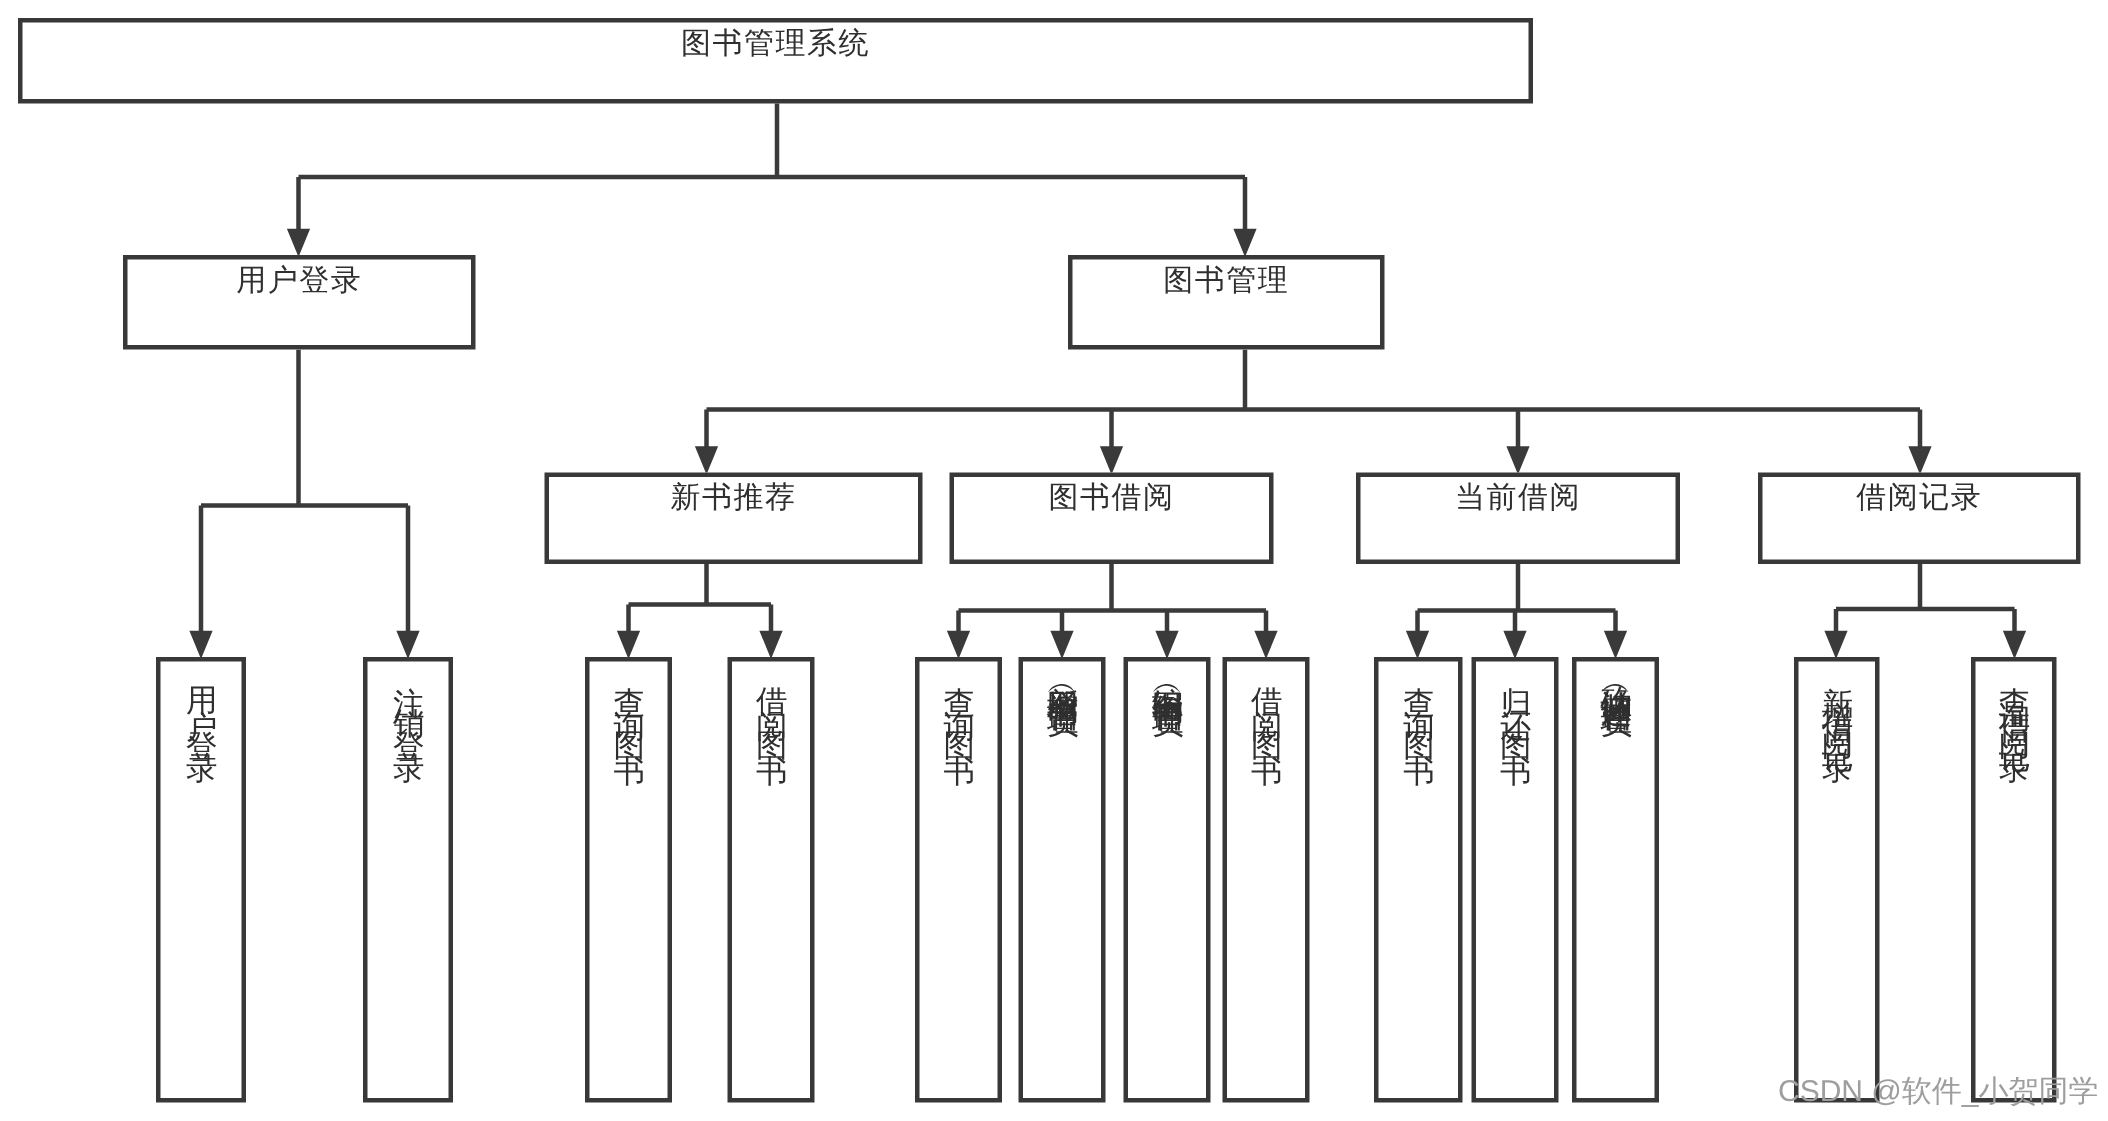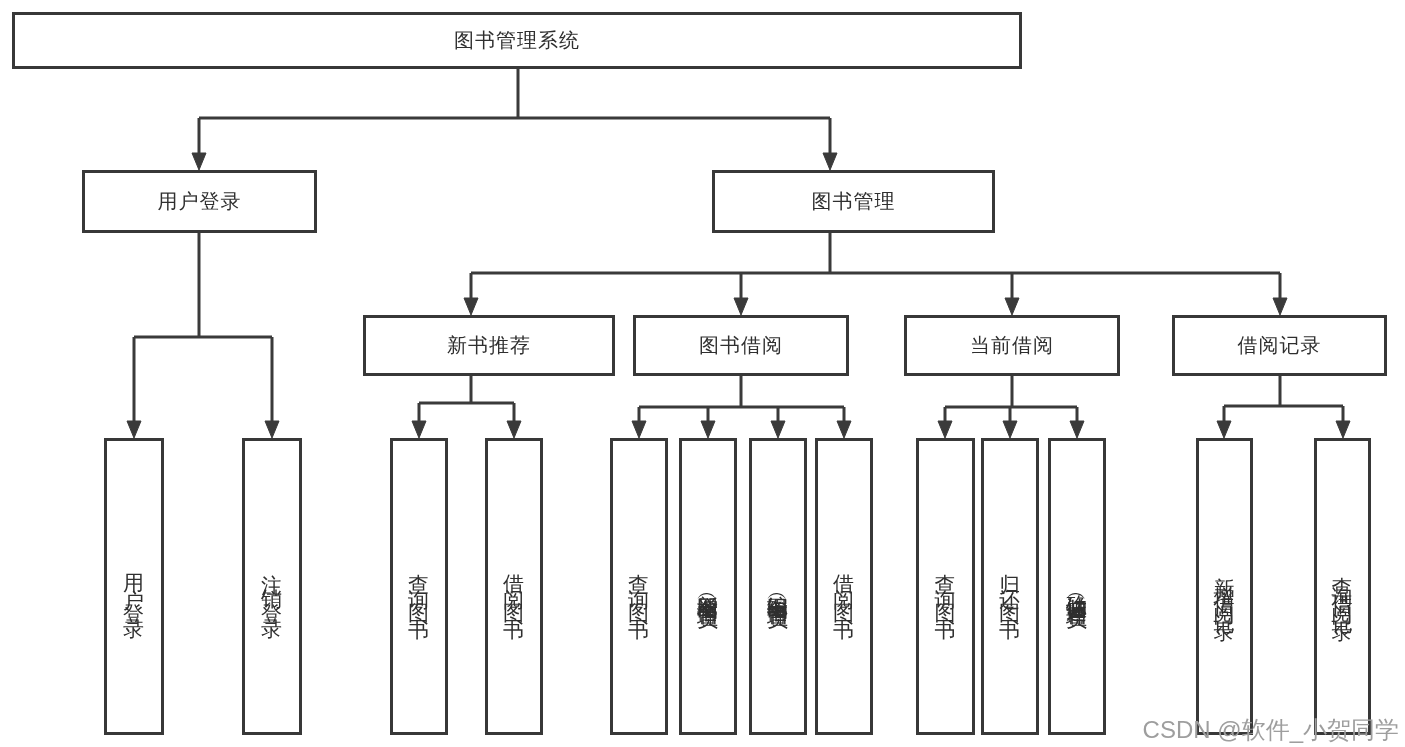--- a/index.html
+++ b/index.html
@@ -10,35 +10,35 @@
   .canvas{
     position:relative; width:1405px; height:747px; background:var(--bg);
     font-family:"Liberation Sans","DejaVu Sans",sans-serif; overflow:hidden;
   }
   .wires{position:absolute; left:0; top:0; z-index:1;}
   .wires path{stroke:var(--line); stroke-width:3; fill:none;}
   .wires polygon{fill:var(--line); stroke:var(--line);}
   .node{
     position:absolute; z-index:2; background:#fff;
     border:3px solid var(--border); box-sizing:border-box;
-    display:flex; align-items:center; justify-content:center;
+    display:flex; align-items:flex-start; justify-content:center;
     color:var(--text);
   }
   .h-label{font-size:20px; letter-spacing:1px; white-space:nowrap;}
   .root{left:12px; top:12px; width:1010px; height:57px;}
   .lvl2{top:170px; height:63px;}
   .lvl3{top:315px; height:61px;}
   .leaf{top:438px; height:297px;}
   .vtext{
     writing-mode:vertical-rl; text-orientation:mixed;
     font-size:21px; line-height:1; white-space:nowrap;
   }
   .watermark{
     position:absolute; z-index:3; right:6px; top:714px;
-    font-size:24px; color:var(--watermark); white-space:nowrap;
+    font-size:20px; color:var(--watermark); white-space:nowrap;
   }
 </style>
 </head>
 <body>
 
 <div class="canvas">
 
   <svg class="wires" width="1405" height="747" viewBox="0 0 1405 747">
     <g>
       <path d="M518,68 V118 M199,118 H830 M199,118 V155 M830,118 V155"></path>
@@ -82,21 +82,21 @@
     </g>
   </svg>
 
   <div class="node root">
     <span class="h-label">图书管理系统</span>
   </div>
 
   <div class="node lvl2" style="left:82px;width:235px;">
     <span class="h-label">用户登录</span>
   </div>
-  <div class="node lvl2" style="left:712px;width:283px;">
+  <div class="node lvl2" style="left:712px;width:211px;">
     <span class="h-label">图书管理</span>
   </div>
 
   <div class="node lvl3" style="left:363px;width:252px;">
     <span class="h-label">新书推荐</span>
   </div>
   <div class="node lvl3" style="left:633px;width:216px;">
     <span class="h-label">图书借阅</span>
   </div>
   <div class="node lvl3" style="left:904px;width:216px;">

